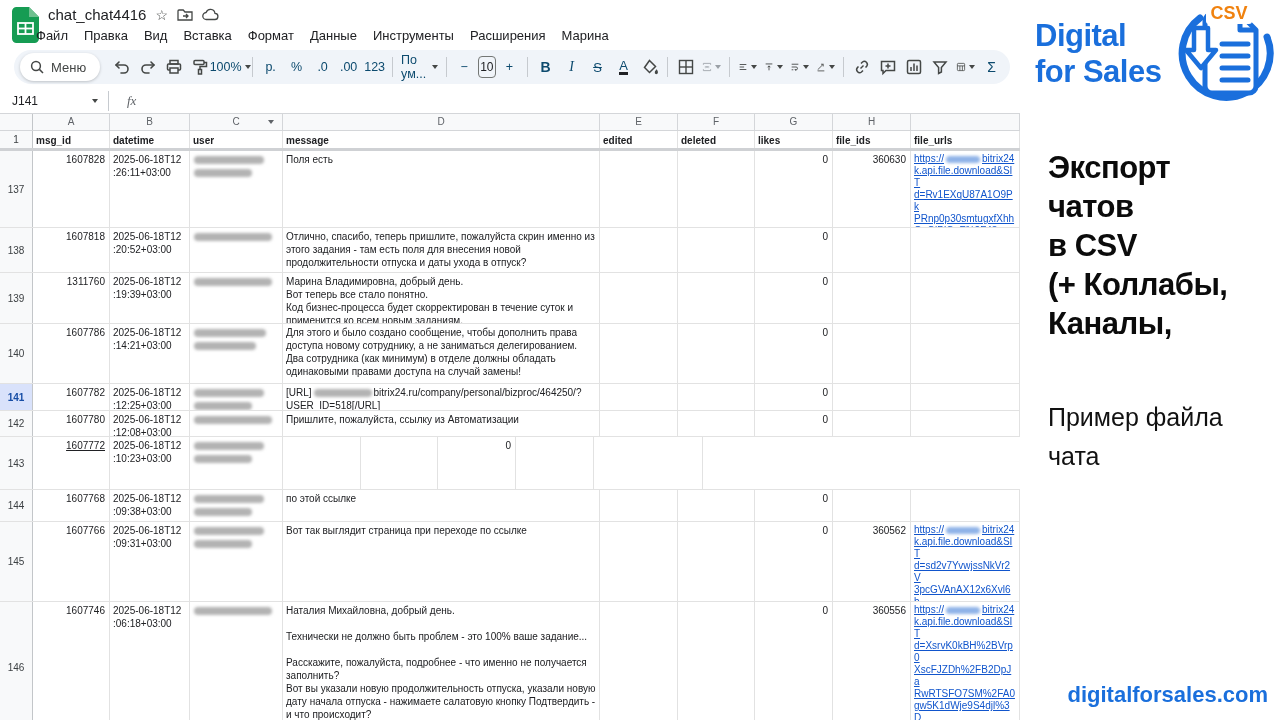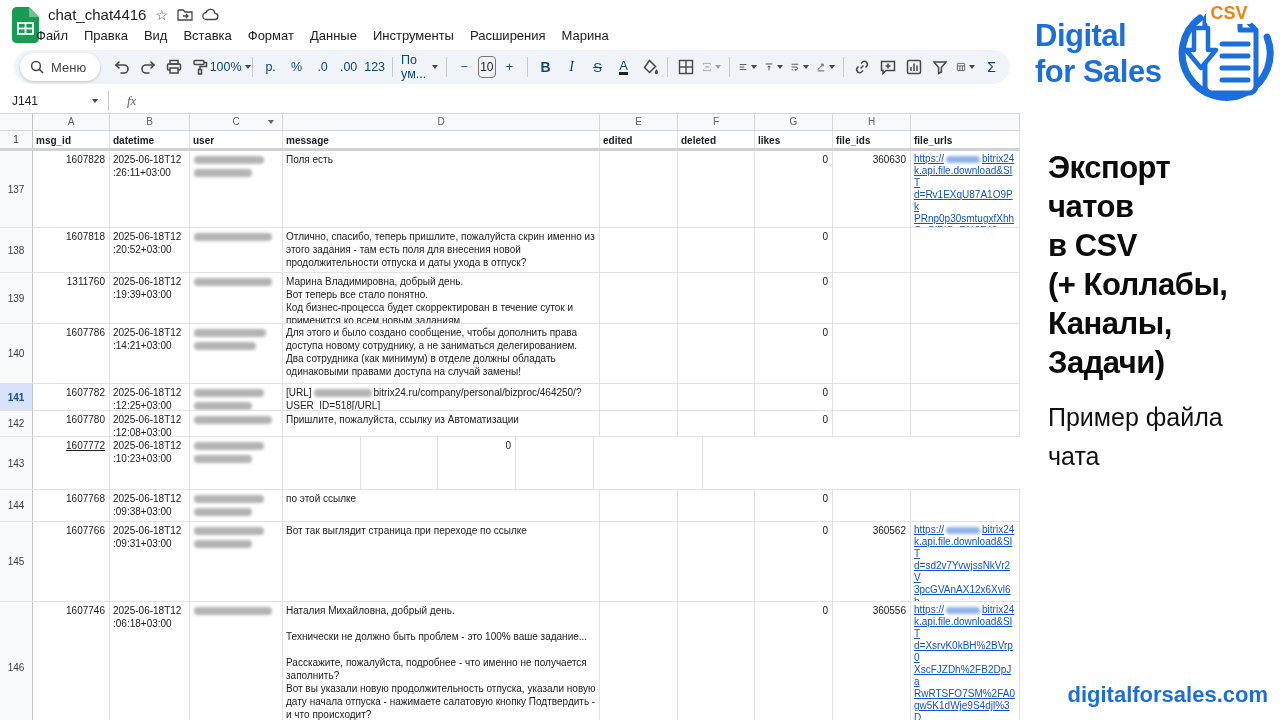--- a/index.html
+++ b/index.html
@@ -512,21 +512,20 @@
       <polygon points="24,26 38,26 38,48 46,48 31,66 16,48 24,48" fill="#fff" stroke="#1a6fdc" stroke-width="4.5" stroke-linejoin="round"></polygon>
       <rect x="36" y="0" width="46" height="22" rx="3" fill="#fff"></rect>
       <text id="csv-badge-text" x="59" y="17" text-anchor="middle" font-family="Liberation Sans, sans-serif" font-size="18" font-weight="bold" fill="#f0820f">CSV</text>
     </svg>
     <div id="panel-title">
         <div>Экспорт</div>
         <div>чатов</div>
         <div>в CSV</div>
         <div>(+ Коллабы,</div>
         <div>Каналы,</div>
-        <div>Задачи)</div>
       </div>
     <div id="panel-sub">
         <div>Пример файла</div>
         <div>чата</div>
       </div>
     <div id="site">digitalforsales.com</div>
   </div>
 </div>
 
 </body></html>

